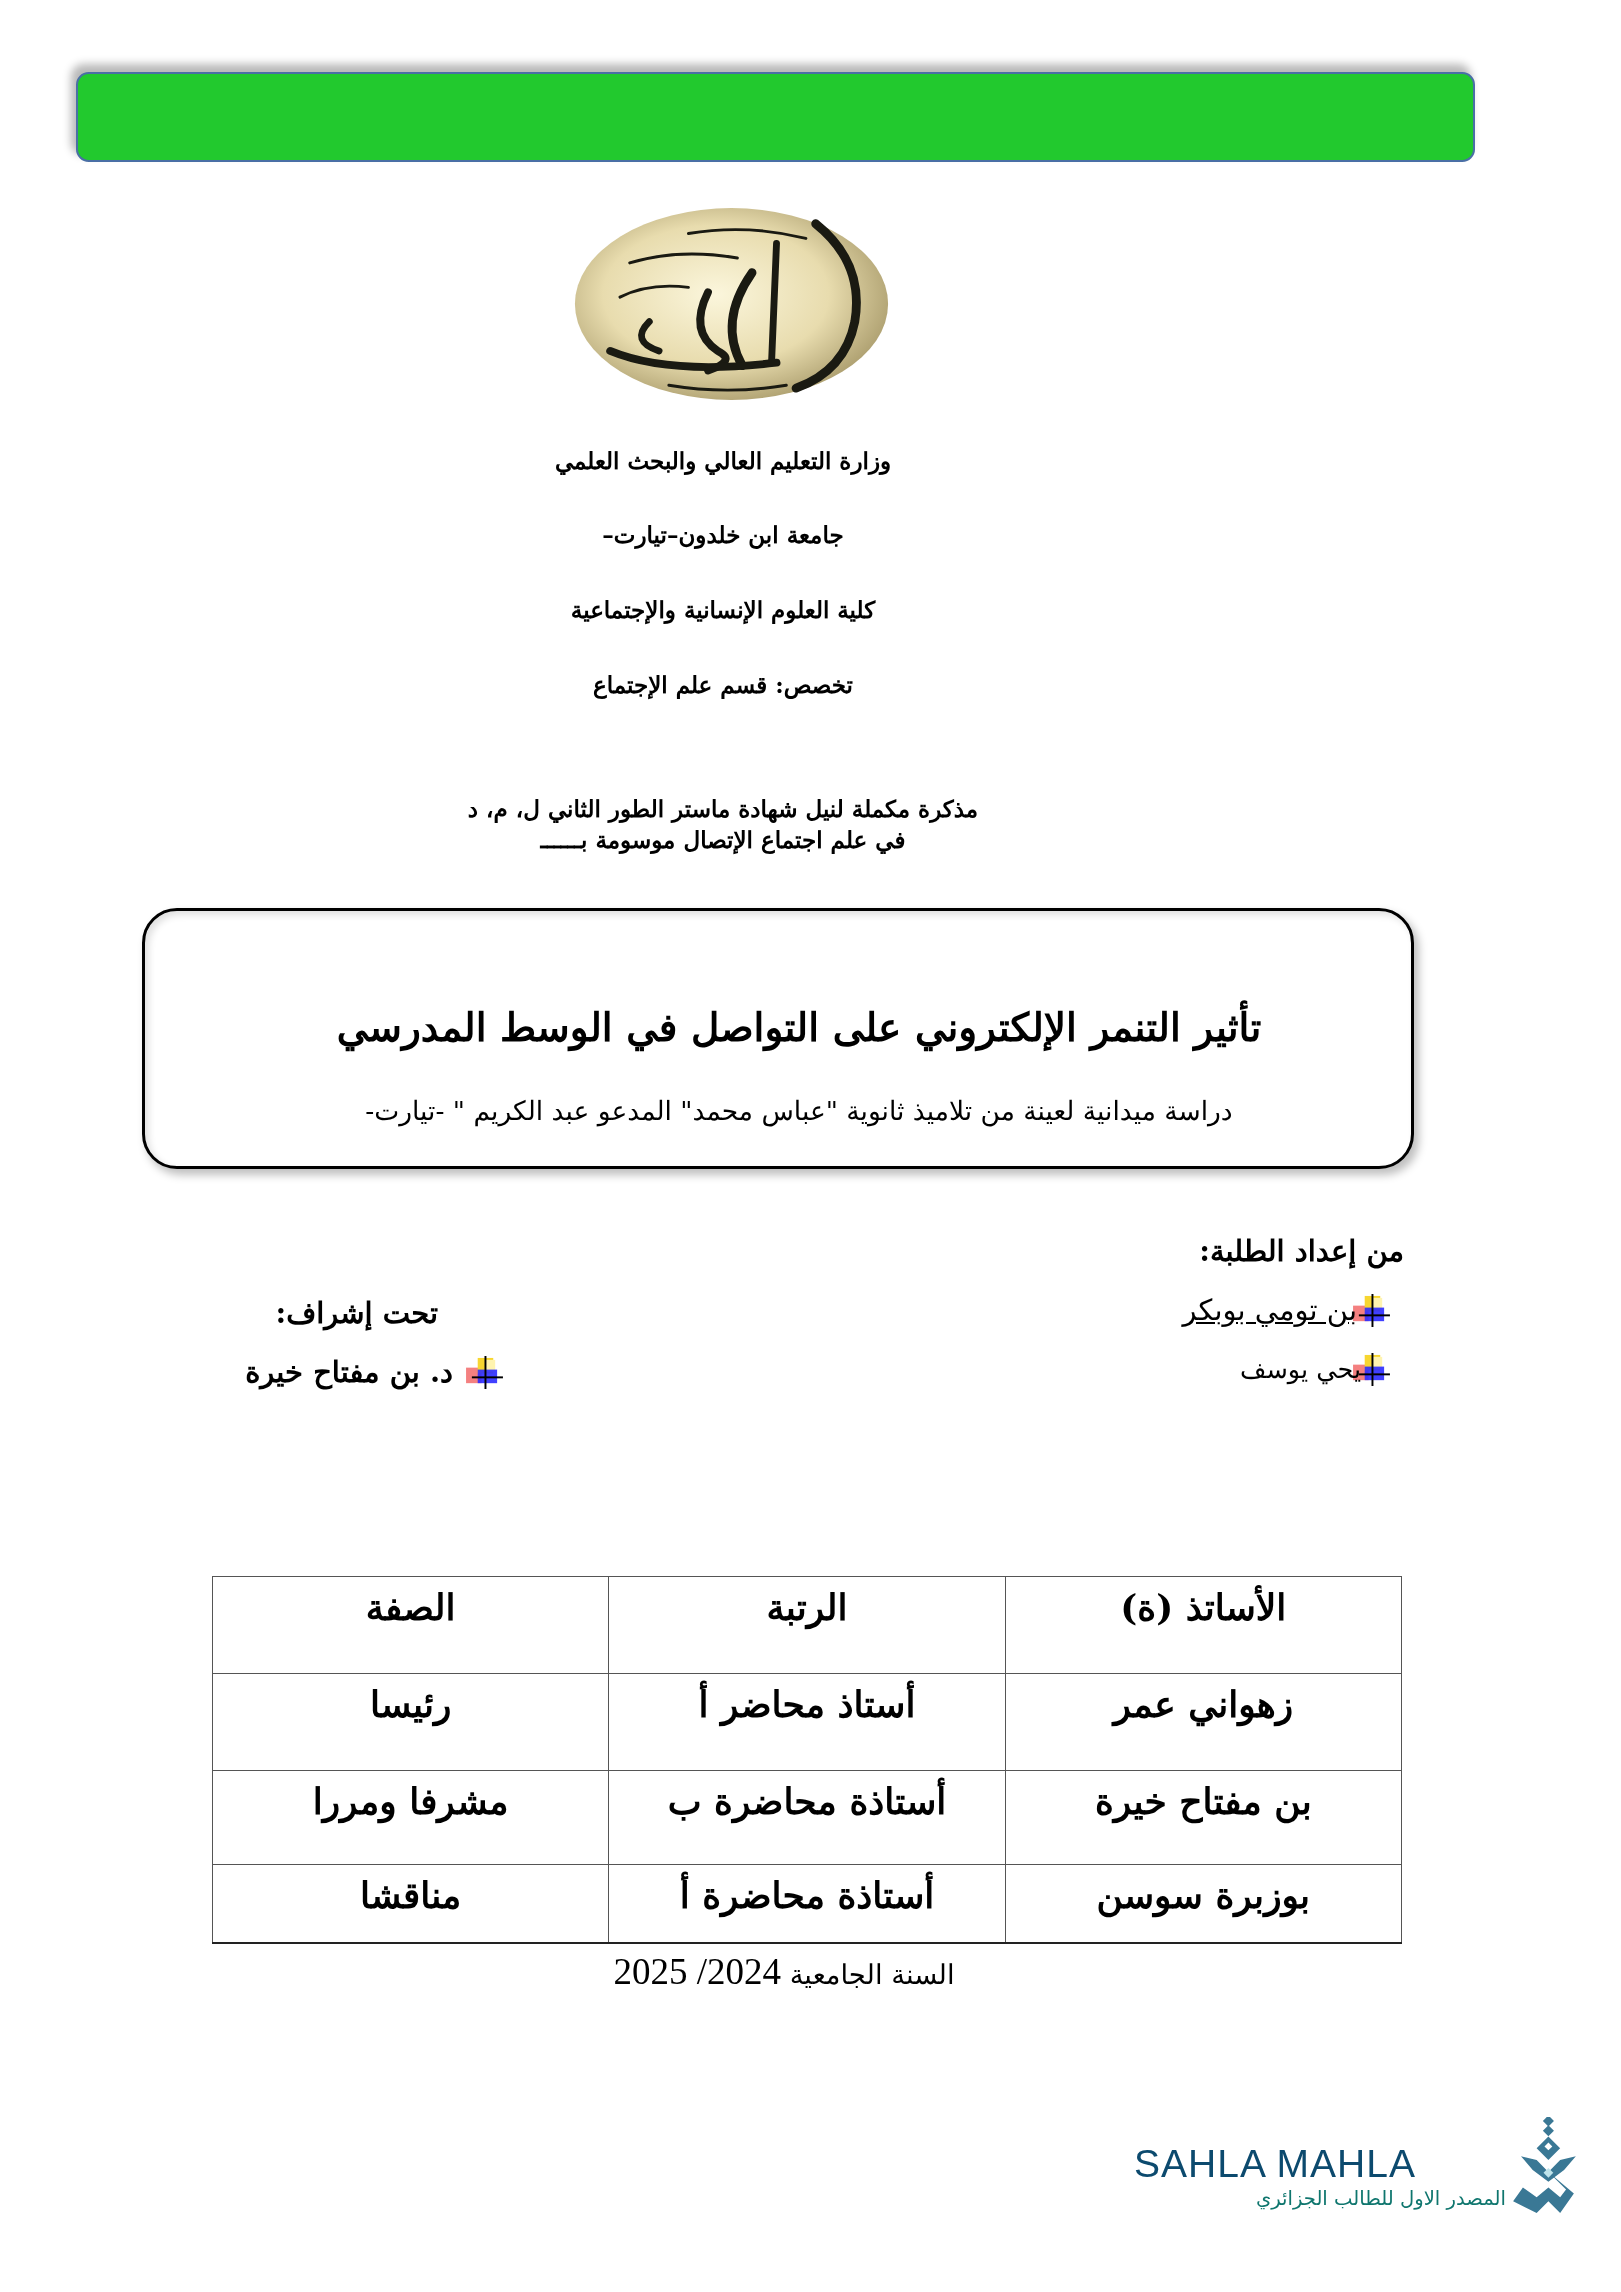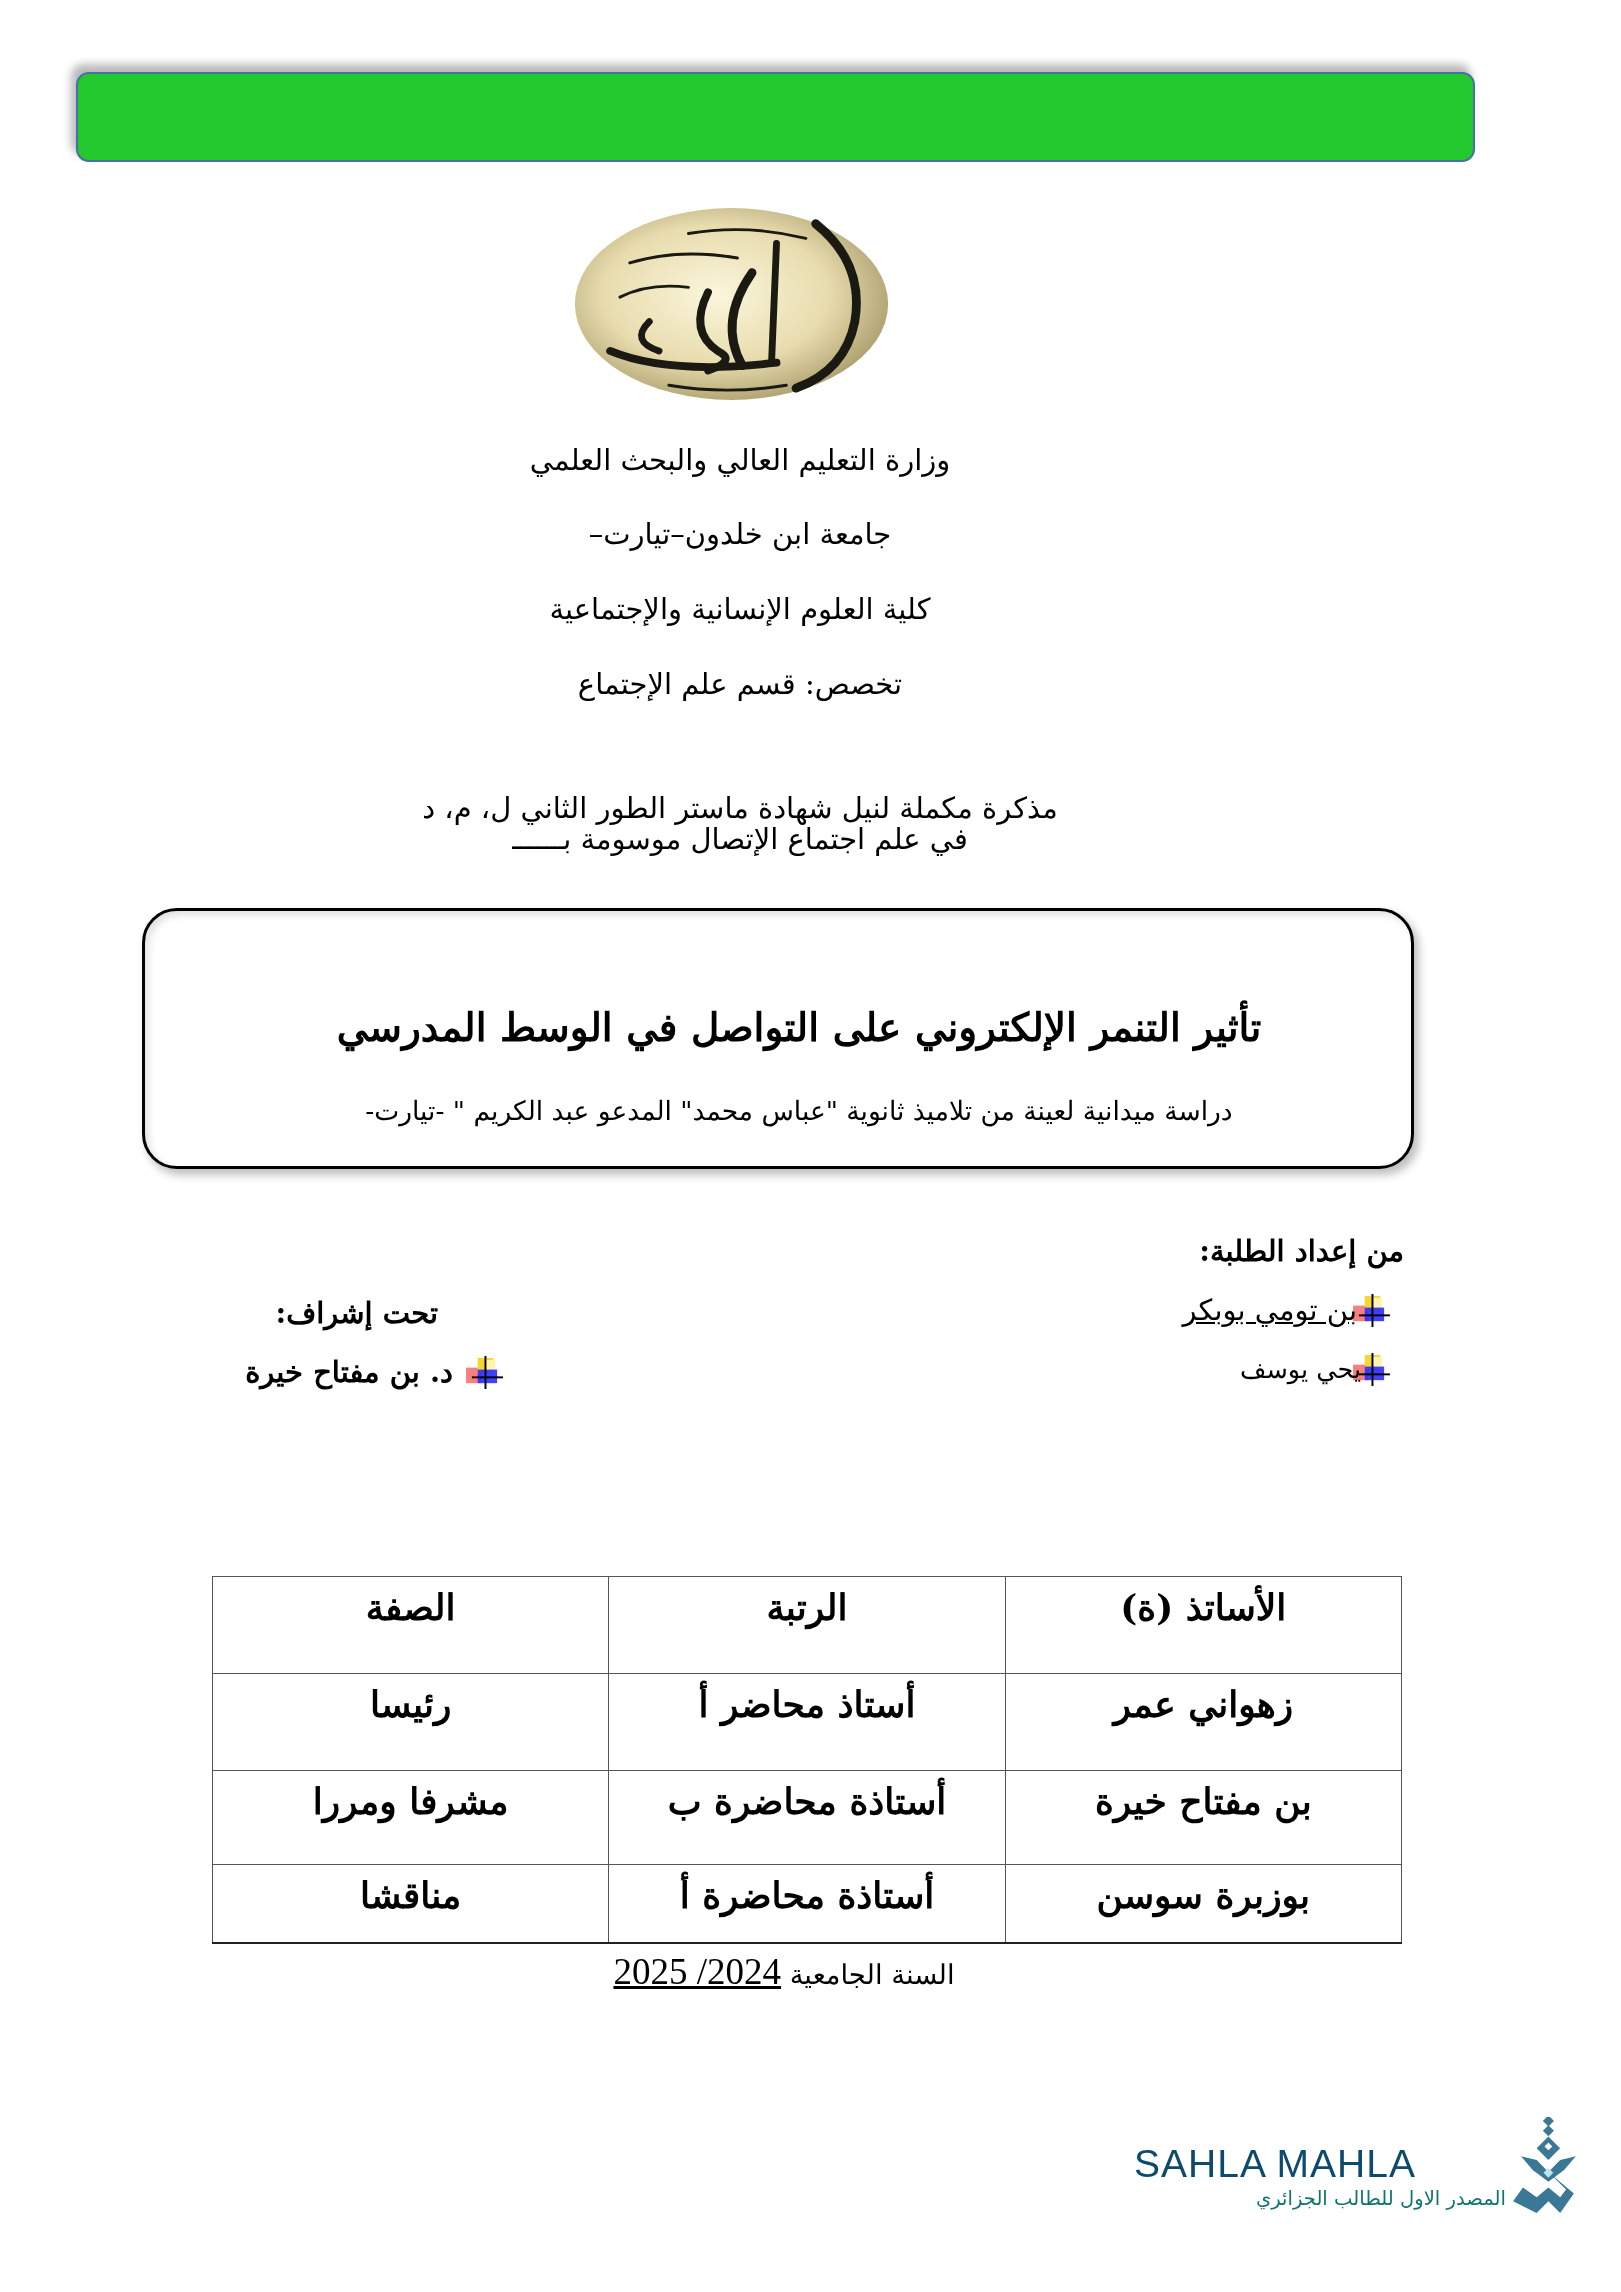--- a/index.html
+++ b/index.html
@@ -9,22 +9,22 @@
     }
     .abs { position: absolute; }
     .green-bar {
       left: 76px; top: 72px; width: 1399px; height: 90px;
       background: #22c92e; border: 2px solid #4a6fa5; border-radius: 12.7px;
       box-sizing: border-box;
       box-shadow: -4.9px -7.8px 8.8px rgba(0,0,0,0.28);
     }
     .uni-logo { left: 571px; top: 204px; width: 321px; height: 200px; }
     .center-line {
-      left: 250px; width: 980px; text-align: center; direction: rtl;
-      font-weight: normal; font-size: 29px; line-height: 39px; white-space: nowrap;
+      left: 233px; width: 980px; text-align: center; direction: rtl;
+      font-weight: bold; font-size: 23px; line-height: 39px; white-space: nowrap;
     }
     .title-box {
       left: 142px; top: 908px; width: 1272px; height: 261px;
       border: 3.4px solid #000; border-radius: 35px; box-sizing: border-box;
       box-shadow: 4.9px 5.9px 8.8px rgba(0,0,0,0.25), inset 3.9px 3.9px 7.8px rgba(0,0,0,0.12);
       background: #fff;
     }
     .thesis-title {
       left: 294px; top: 1002px; width: 1010px; text-align: center; direction: rtl;
       font-weight: bold; font-size: 39px; line-height: 51px; white-space: nowrap;
@@ -44,21 +44,21 @@
     .committee td {
       border: 1.5px solid #555; text-align: center; vertical-align: top;
       font-weight: bold; font-size: 36px; padding-top: 9px; height: 76px;
       box-sizing: border-box;
     }
     .committee tr:last-child td { border-bottom: 2px solid #222; }
     .year-line {
       left: 490px; top: 1952px; width: 588px; text-align: center; direction: rtl;
       font-size: 27.4px; line-height: 39px; white-space: nowrap;
     }
-    .year-line .yr { font-family: "Liberation Serif", serif; font-size: 37px; text-decoration: underline; }
+    .year-line .yr { font-family: "Liberation Serif", serif; font-size: 37px; }
     .brand-text {
       left: 1134px; top: 2144px; font-family: "Liberation Sans", sans-serif;
       font-size: 39px; letter-spacing: 1px; color: #0c4a6e; line-height: 39px; white-space: nowrap;
     }
     .brand-tag {
       left: 1134px; top: 2184px; width: 372px; text-align: right; direction: rtl;
       font-family: "DejaVu Sans", sans-serif; font-size: 19.6px; color: #0f766e; line-height: 29px; white-space: nowrap;
     }
     .brand-icon { left: 1509px; top: 2117px; width: 69px; height: 98px; }
   </style>

